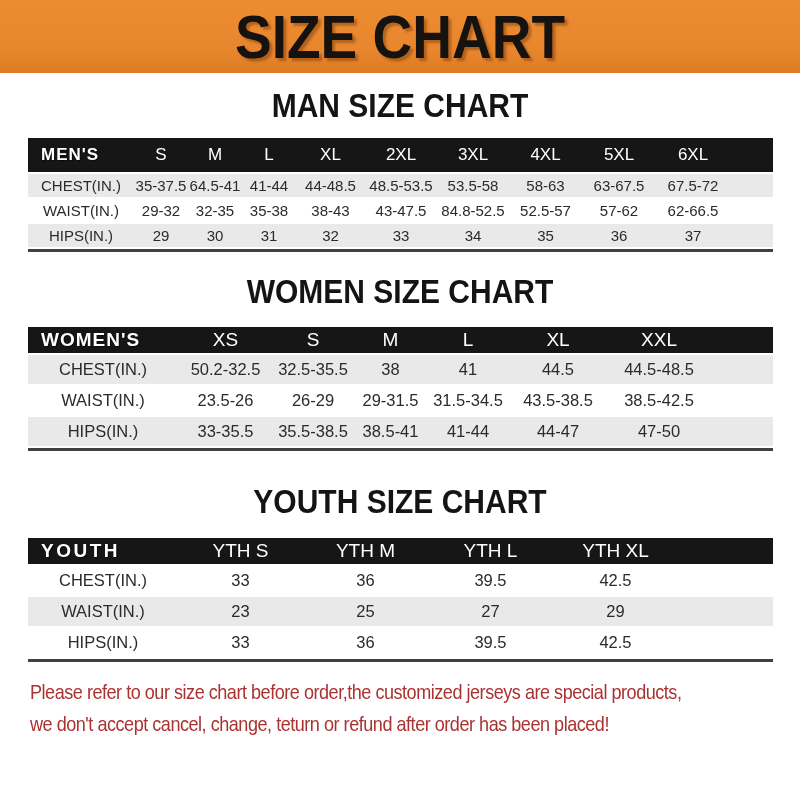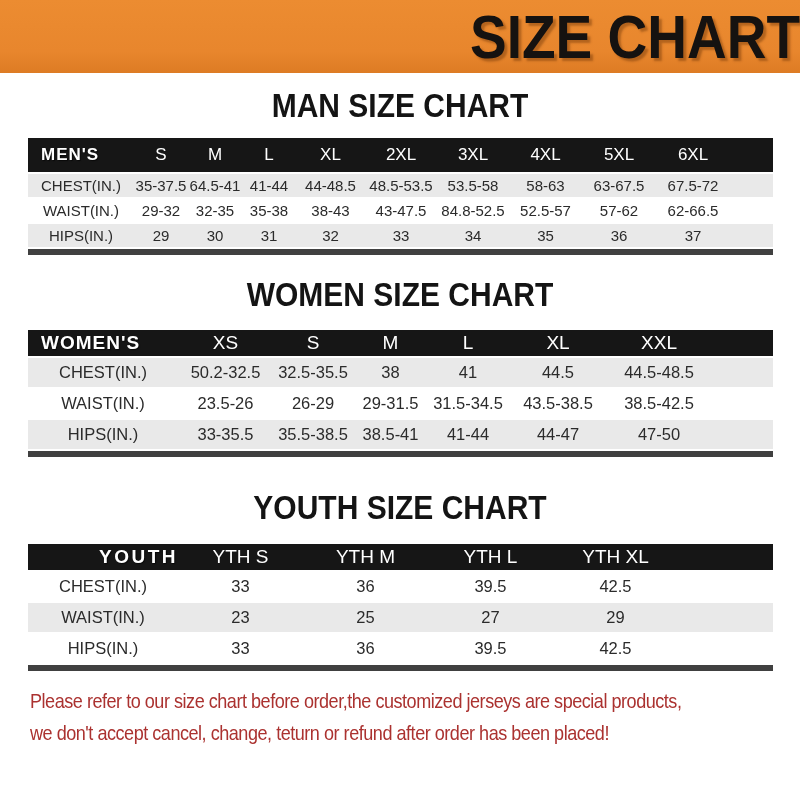--- a/index.html
+++ b/index.html
@@ -3,55 +3,55 @@
 <meta charset="utf-8">
 <style>
   * { margin:0; padding:0; box-sizing:border-box; }
   html,body { width:800px; background:#ffffff; font-family:"Liberation Sans",sans-serif; }
   body { height:800px; overflow:hidden; }
 
   
   .banner {
     height:73px; width:800px;
     background:linear-gradient(180deg,#ec8c31 0%, #e8862d 70%, #dd7b24 100%);
-    display:flex; align-items:center; justify-content:flex-end;
+    display:flex; align-items:center; justify-content:center;
   }
   .banner-title {
     font-size:55px; font-weight:bold; color:#151210;
     transform:scaleY(1.12); letter-spacing:0px;
     text-shadow:3px 2px 2px rgba(90,40,0,0.38);
   }
 
   
   .section-heading {
     text-align:center; font-weight:bold; font-size:30px; color:#141414;
     transform:scaleY(1.12); letter-spacing:0px;
   }
   .heading-man   { margin:16px 0 13px 0; }
   .heading-women { margin:23px 0 16px 0; }
   .heading-youth { margin:34px 0 17px 0; }
 
   
   table.size-table {
     margin-left:28px; width:745px; table-layout:fixed;
     border-collapse:separate; border-spacing:0 2px;
-    border-bottom:6px solid #404040;
+    border-bottom:3px solid #404040;
   }
   .size-table th, .size-table td {
     overflow:hidden; white-space:nowrap; text-align:center; vertical-align:middle;
   }
   .head-row th { background:#161616; color:#ffffff; font-weight:normal; }
   .men-table   .head-row th { height:34px; font-size:17px; }
   .women-table .head-row th, .youth-table .head-row th { height:26px; font-size:19px; }
   th.group-label {
     text-align:left; padding-left:13px;
     font-weight:bold; font-size:23px; letter-spacing:1px;
     text-shadow:1px 1px 1px rgba(0,0,0,0.6);
   }
-  .youth-table th.group-label { letter-spacing:2.5px;text-align:right; }
+  .youth-table th.group-label { letter-spacing:2.5px; }
 
   .size-table td { color:#2b2b2b; }
   .men-table   td { height:23px; font-size:15px; }
   .women-table td, .youth-table td { height:29px; font-size:16.5px; }
   tr.stripe td { background:#e9e9e9; }
 
   
   .disclaimer {
     margin:14px 0 0 30px; color:#ab3230;
     font-size:19px; line-height:29px; letter-spacing:-0.5px;

